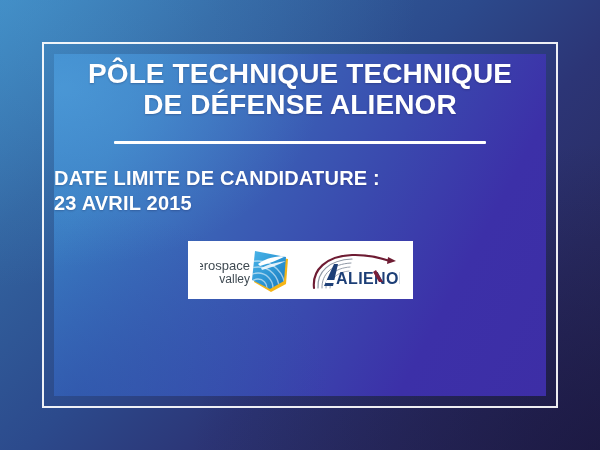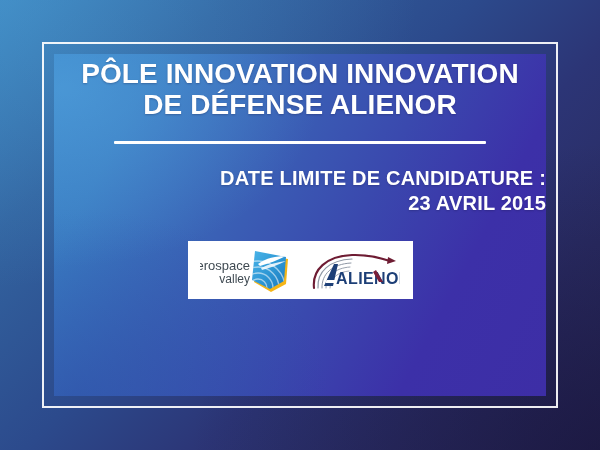--- a/index.html
+++ b/index.html
@@ -121,21 +121,21 @@
     width: 372px;
     height: 3px;
     background: #ffffff;
     margin-top: 20px;
     border-radius: 1px;
   }
 
   
   .deadline {
     width: 100%;
-    text-align: right;
+    text-align: left;
     color: #ffffff;
     font-weight: 700;
     font-size: 20px;
     line-height: 1.25;
     letter-spacing: 0.2px;
     margin-top: 22px;
     text-shadow: 0 1px 2px rgba(20,20,60,0.25);
   }
   .deadline .dl-line { display: block; white-space: nowrap; }
 
@@ -161,21 +161,21 @@
 <body>
 
 <div class="poster">
 
   <div class="frame"></div>
 
   <div class="panel">
 
 
     <div class="solid-head">
-      <span class="sh-line">PÔLE INNOVATION INNOVATION</span>
+      <span class="sh-line">PÔLE TECHNIQUE TECHNIQUE</span>
       <span class="sh-line">DE DÉFENSE ALIENOR</span>
     </div>
 
     <div class="divider"></div>
 
     <div class="deadline">
       <span class="dl-line">DATE LIMITE DE CANDIDATURE :</span>
       <span class="dl-line">23 AVRIL 2015</span>
     </div>
 

